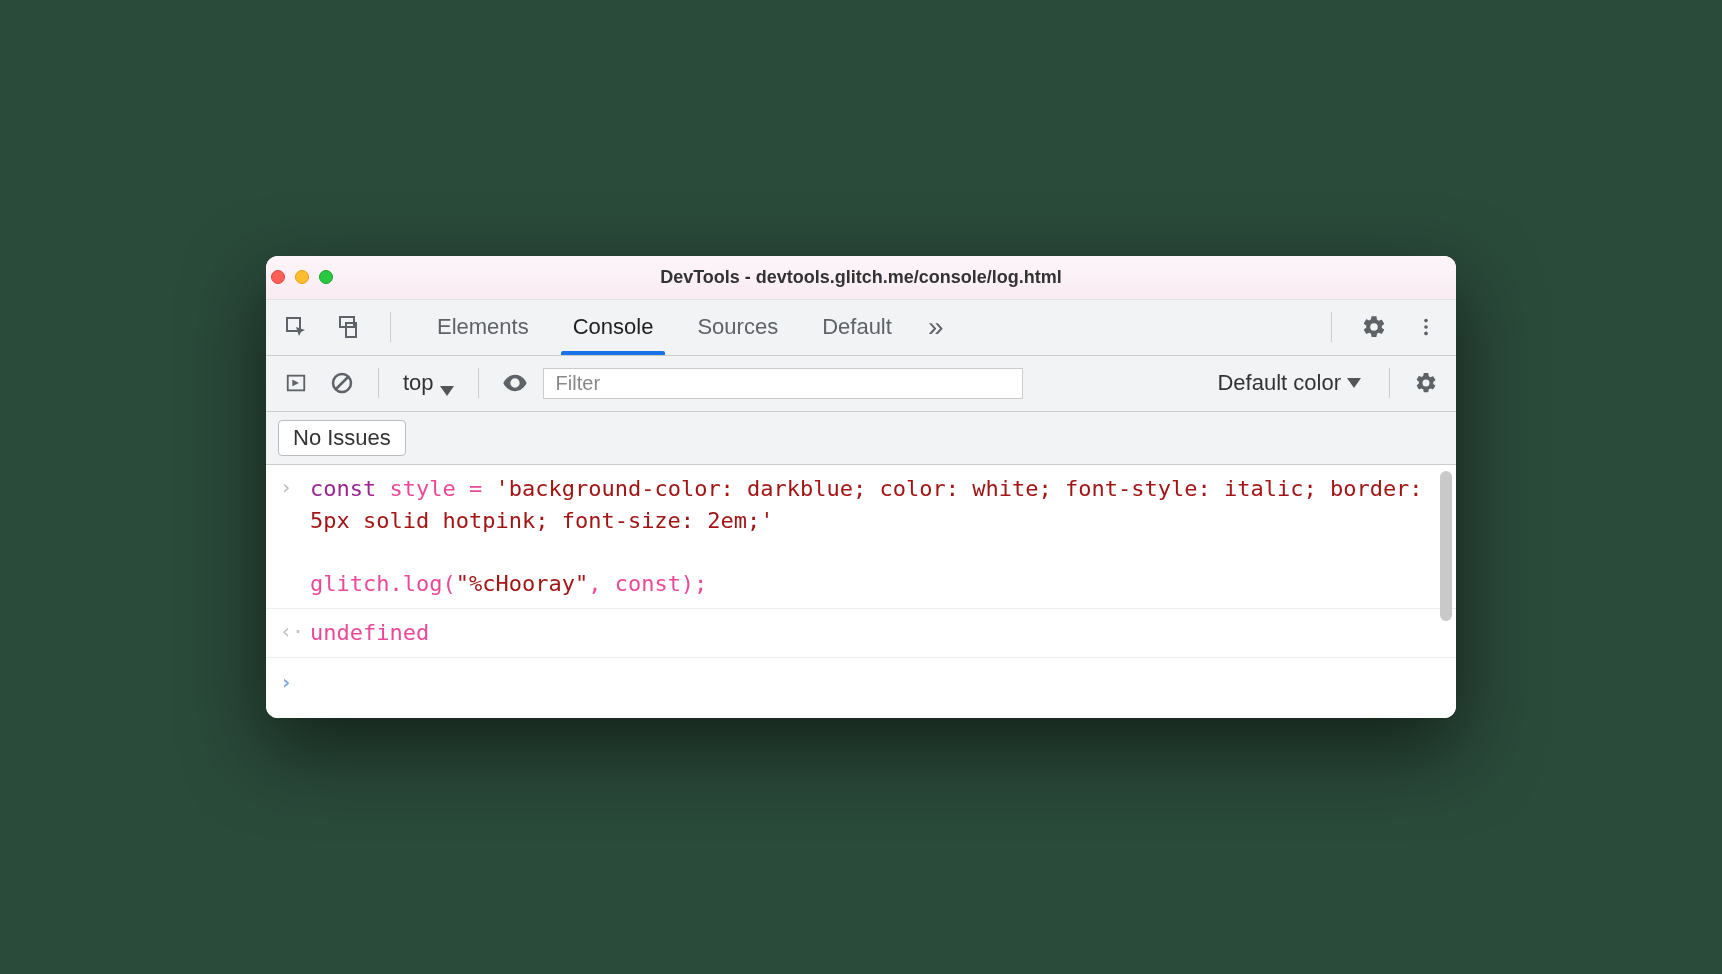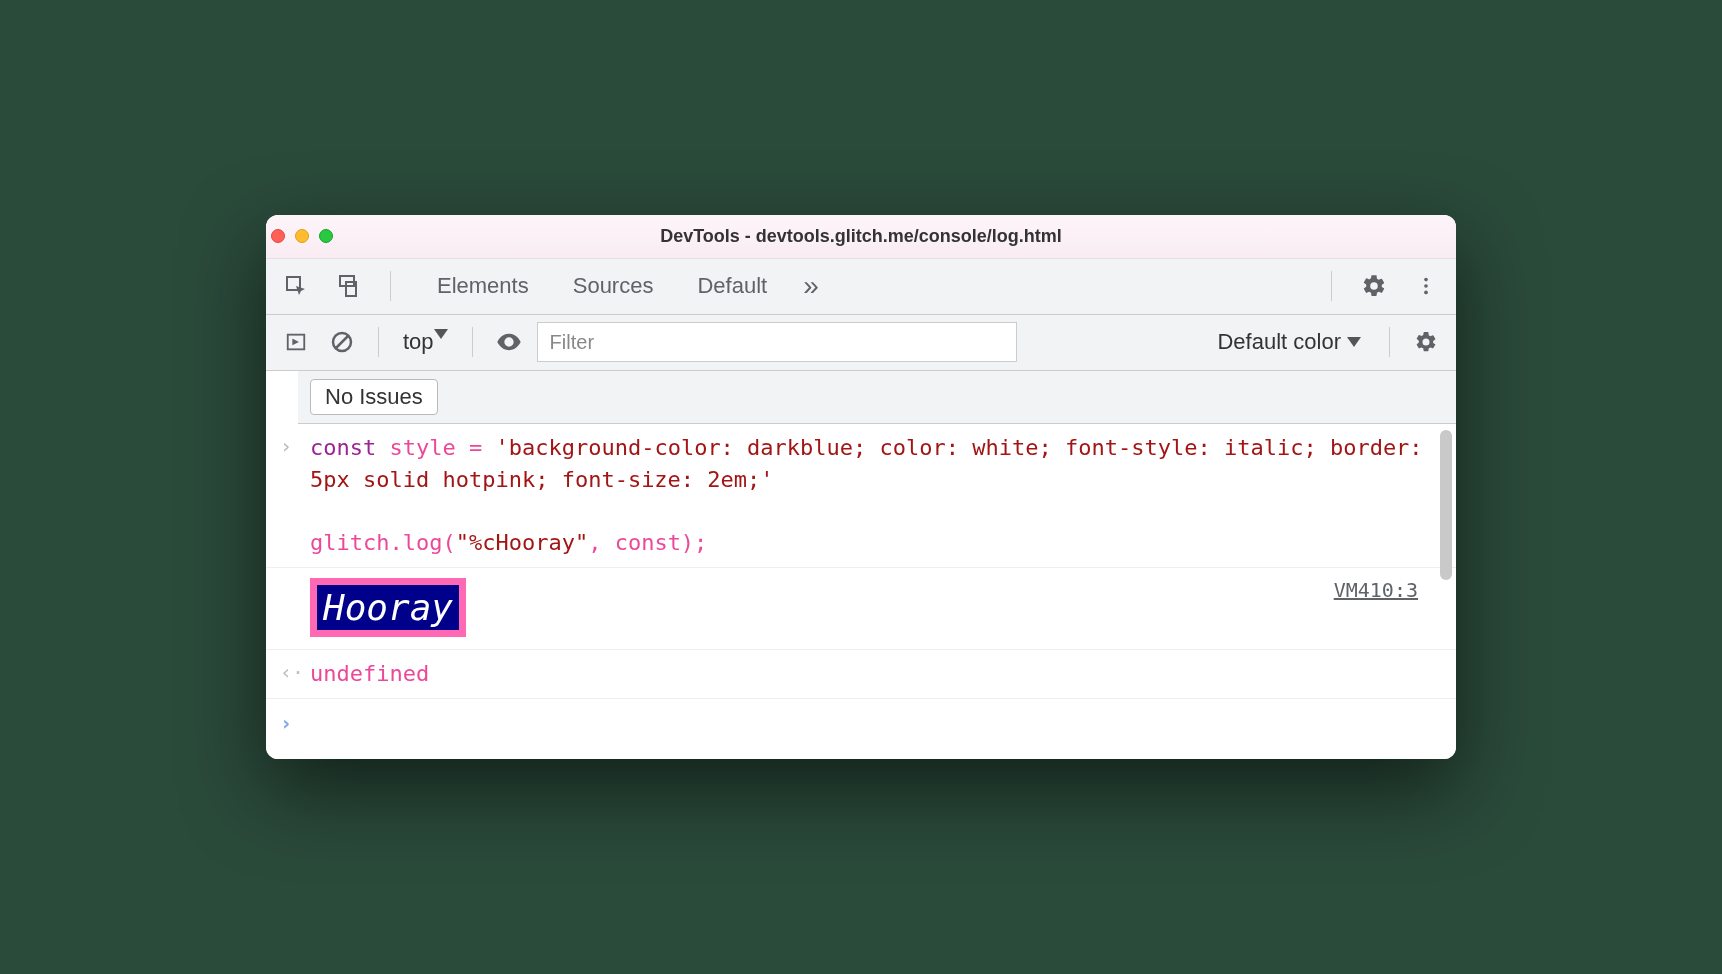--- a/index.html
+++ b/index.html
@@ -43,27 +43,27 @@
   .tabs { display:flex; align-items:stretch; height:100%; }
   .tab { padding:0 22px; display:flex; align-items:center; font-size:22px; color:#5f6368; cursor:pointer; position:relative; }
   .tab.active { color:#202124; font-weight:500; }
   .tab.active::after { content:""; position:absolute; left:10px; right:10px; bottom:0; height:4px; background:#1a73e8; border-radius:2px 2px 0 0;}
   .more-tabs { font-size:28px; color:#5f6368; padding:0 14px; cursor:pointer; display:flex; align-items:center;}
   .spacer { flex:1; }
   .subtoolbar {
     display:flex; align-items:center; height:56px; background:#f1f3f4; border-bottom:1px solid #ccc;
     padding: 0 12px; gap: 10px;
   }
-  .context-sel { display:flex; align-items:flex-start; font-size:22px; color:#333; cursor:pointer; padding:4px 6px;}
+  .context-sel { display:flex; align-items:flex-end; gap:6px; font-size:22px; color:#333; cursor:pointer; padding:4px 6px;}
   .filter-input {
-    flex:0 0 480px; height:40px; border:1px solid #ccc; background:#fff; font-size:20px; padding:0 12px; color:#333;
+    flex:0 0 480px; height:31px; border:1px solid #ccc; background:#fff; font-size:20px; padding:0 12px; color:#333;
   }
   .filter-input::placeholder { color:#888; }
   .levels { font-size:22px; color:#333; display:flex; align-items:center; gap:6px; cursor:pointer; padding:0 10px;}
-  .issues-row { background:#f1f3f4; padding:8px 12px; border-bottom:1px solid #ccc;margin-left:32px; }
+  .issues-row { background:#f1f3f4; padding:8px 12px; border-bottom:1px solid #ccc; }
   .issues-badge { display:inline-block; border:1px solid #bbb; background:#fff; border-radius:4px; padding:4px 14px; font-size:22px; color:#333; cursor:pointer;}
   .console-area { background:#fff; font-family: ui-monospace, Menlo, Consolas, monospace; font-size:22px; position:relative; }
   .scrollbar { position:absolute; right:4px; top:6px; width:12px; height:150px; background:#c9c9c9; border-radius:6px; }
   .row { border-bottom:1px solid #eee; padding:8px 24px 8px 14px; display:flex; align-items:flex-start; gap:10px; }
   .gutter { width:20px; flex-shrink:0; color:#bbb; font-size:20px; padding-top:2px;}
   .gutter.blue { color:#7da8e6; font-weight:bold; }
   .code-block { flex:1; line-height:1.45; white-space:pre-wrap; word-break:break-word; }
   .kw { color:#9b2393; }
   .str { color:#a31515; }
   .plain { color:#ec4899;margin-top:12px; }
@@ -100,20 +100,21 @@
     </div>
     <div class="icon-btn">
       <svg width="24" height="24" viewBox="0 0 24 24" fill="none" stroke="#5f6368" stroke-width="2">
           <rect x="4" y="2" width="14" height="10"></rect>
           <rect x="10" y="8" width="10" height="14"></rect>
         </svg>
     </div>
     <div class="divider"></div>
     <div class="tabs">
       <div class="tab">Elements</div>
+      <div class="tab active">Console</div>
       <div class="tab">Sources</div>
       <div class="tab">Default</div>
       <div class="more-tabs">»</div>
     </div>
     <div class="spacer"></div>
     <div class="divider"></div>
     <div class="icon-btn">
       <svg width="26" height="26" viewBox="0 0 24 24" fill="#5f6368">
           <path d="M19.14,12.94a7,7,0,0,0,.05-.94,7,7,0,0,0-.05-.94l2.03-1.58a.5.5,0,0,0,.12-.64l-1.92-3.32a.5.5,0,0,0-.61-.22l-2.39.96a7.3,7.3,0,0,0-1.62-.94l-.36-2.54A.5.5,0,0,0,13.9,2h-3.8a.5.5,0,0,0-.49.42L9.25,4.96a7.3,7.3,0,0,0-1.62.94l-2.39-.96a.5.5,0,0,0-.61.22L2.71,8.48a.5.5,0,0,0,.12.64l2.03,1.58a7,7,0,0,0-.05.94,7,7,0,0,0,.05.94L2.83,14.16a.5.5,0,0,0-.12.64l1.92,3.32a.5.5,0,0,0,.61.22l2.39-.96a7.3,7.3,0,0,0,1.62.94l.36,2.54a.5.5,0,0,0,.49.42h3.8a.5.5,0,0,0,.49-.42l.36-2.54a7.3,7.3,0,0,0,1.62-.94l2.39.96a.5.5,0,0,0,.61-.22l1.92-3.32a.5.5,0,0,0-.12-.64ZM12,15.5A3.5,3.5,0,1,1,15.5,12,3.5,3.5,0,0,1,12,15.5Z"></path>
         </svg>
@@ -172,24 +173,20 @@
   <div class="console-area">
     <div class="scrollbar"></div>
 
     <div class="row">
       <div class="gutter">›</div>
       <div class="code-block"><span class="kw">const</span><span class="plain"> style = </span><span class="str">'background-color: darkblue; color: white; font-style: italic; border: 5px solid hotpink; font-size: 2em;'</span><span class="plain"></span>
 
 <span class="plain">glitch.log(</span><span class="str">"%cHooray"</span><span class="plain">, const);</span></div>
     </div>
 
-    <div class="output-row">
-      <span class="styled-output">Hooray</span>
-      <span class="source-link">VM410:3</span>
-    </div>
 
     <div class="row">
       <div class="gutter" style="color:#c0c0c0;">‹·</div>
       <div class="code-block undefined">undefined</div>
     </div>
 
     <div class="prompt-row">
       <div class="gutter blue">›</div>
       <div class="code-block"></div>
     </div>

